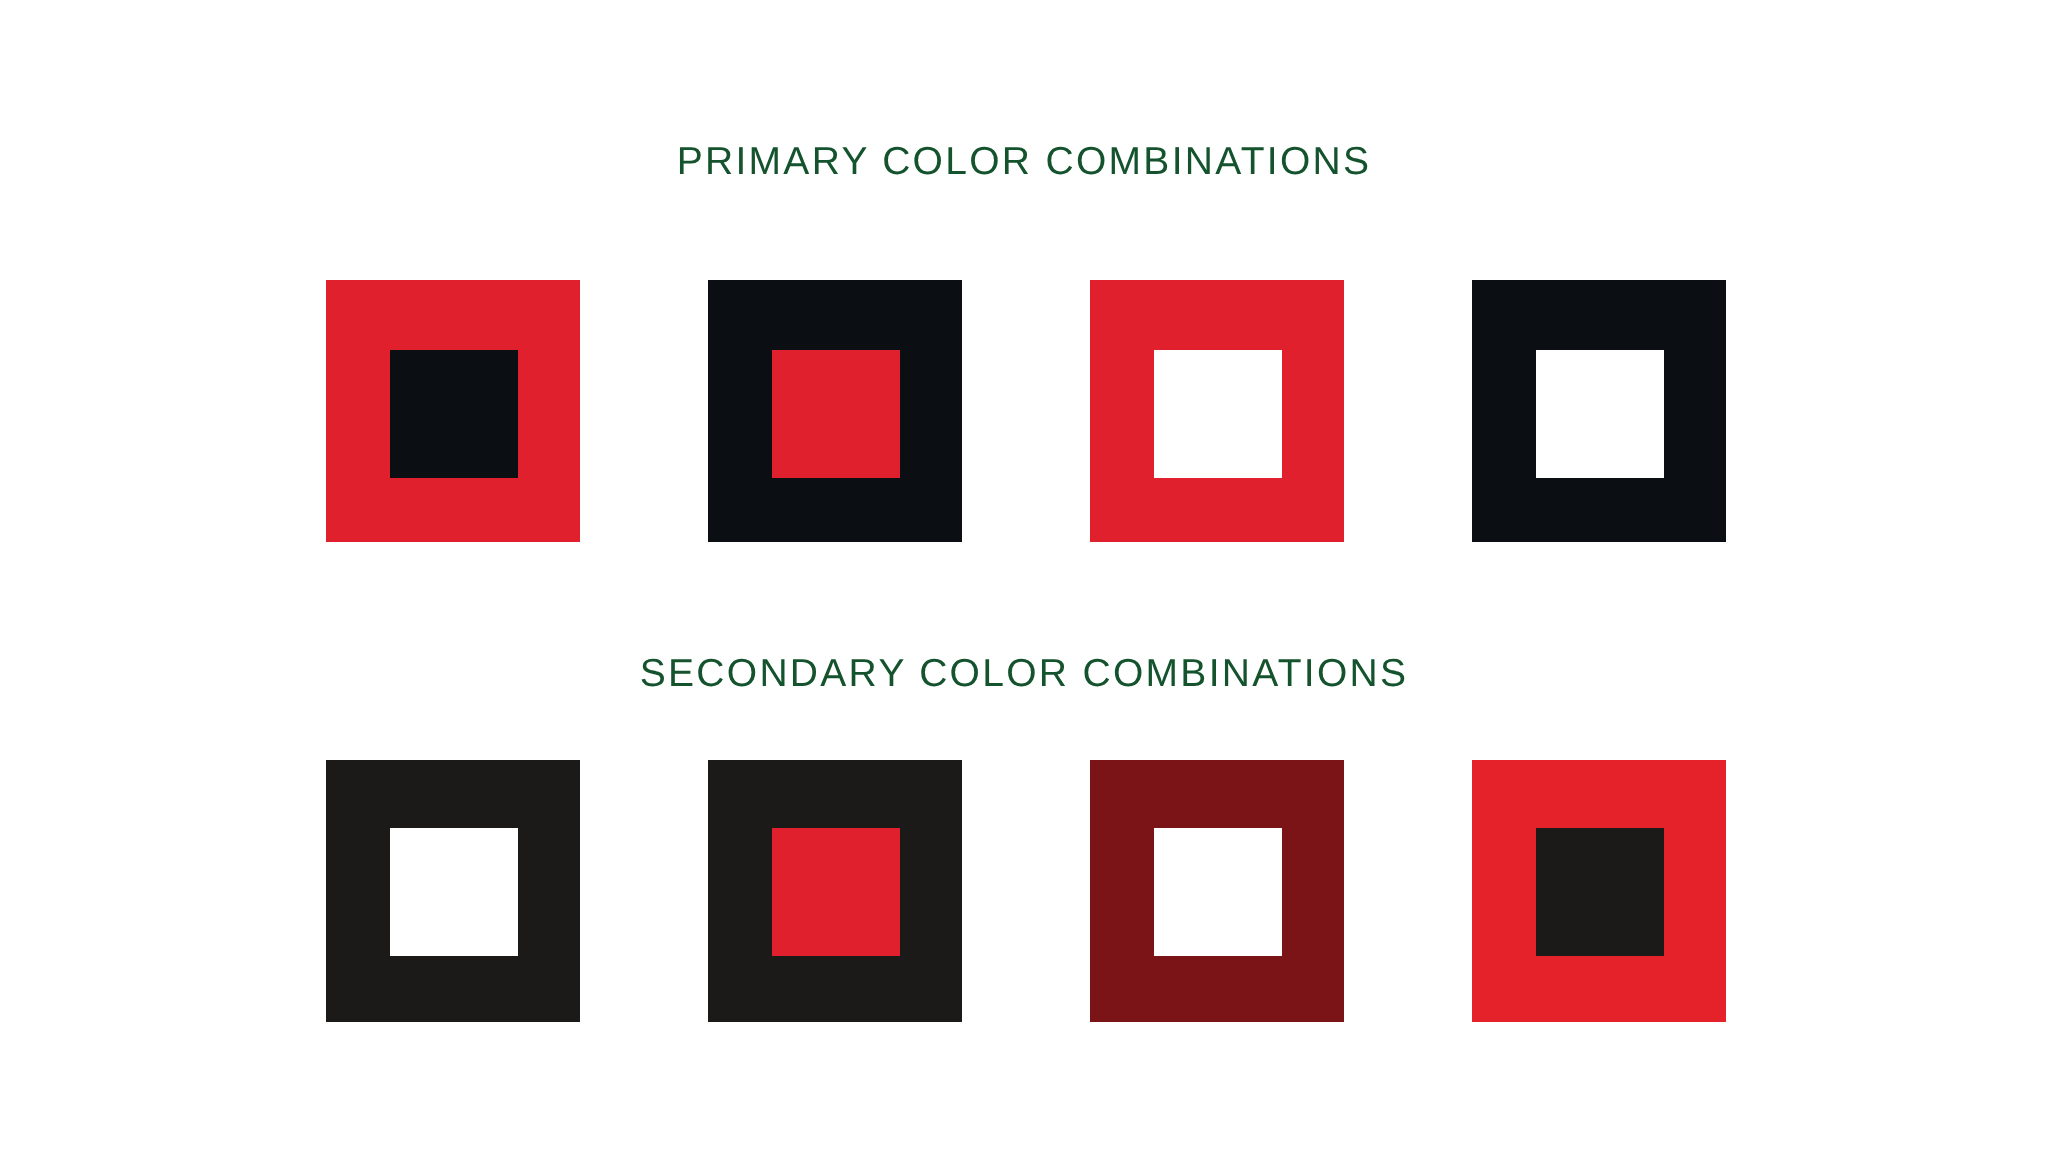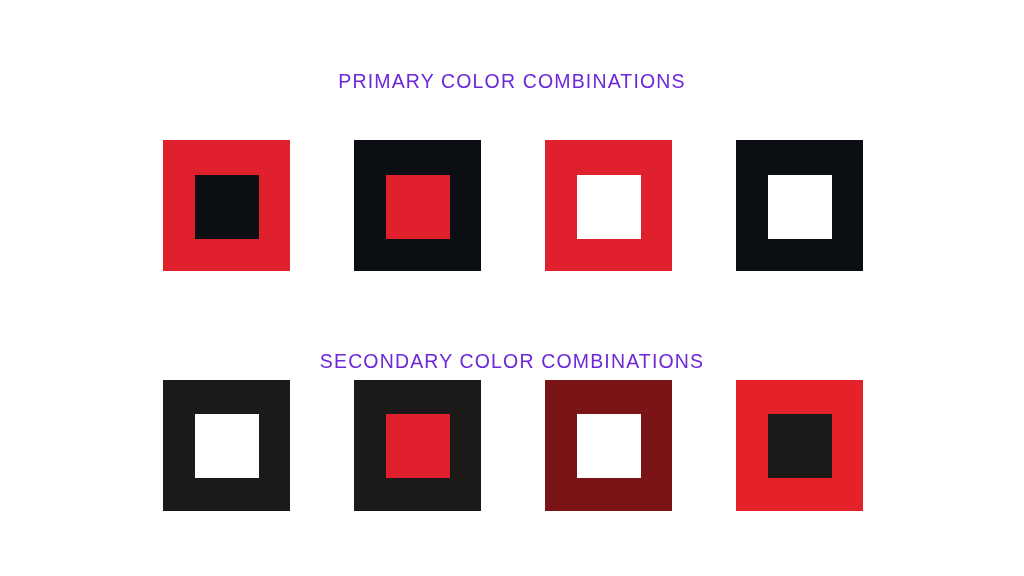--- a/index.html
+++ b/index.html
@@ -35,28 +35,28 @@
     width: 92px;
     height: 82px;
   }
 
   
   .section-title {
     position: absolute;
     left: 0;
     width: 1024px;
     text-align: center;
-    color: #6d28d9;
+    color: #14532d;
     font-size: 19.5px;
     font-weight: 400;
     letter-spacing: 1.15px;
     white-space: nowrap;
   }
   .section-title.primary   { top: 70px; }
-  .section-title.secondary { top: 326px; margin-top: 24px; }
+  .section-title.secondary { top: 326px; }
 
   
   .swatch-row {
     position: absolute;
     left: 163px;
     display: flex;
     gap: 64px;
   }
   .swatch-row.row-primary   { top: 140px; }
   .swatch-row.row-secondary { top: 380px; }

